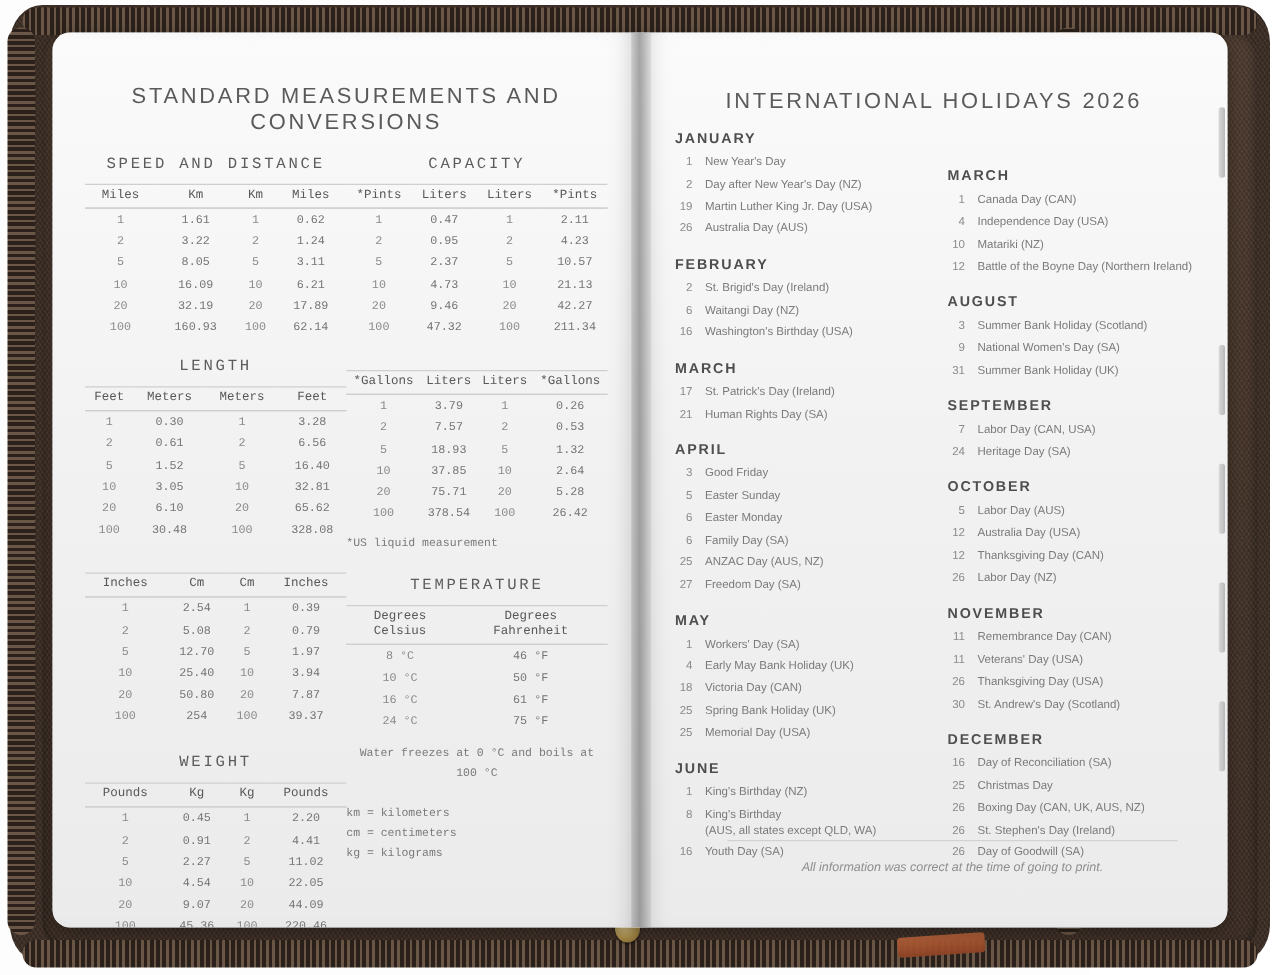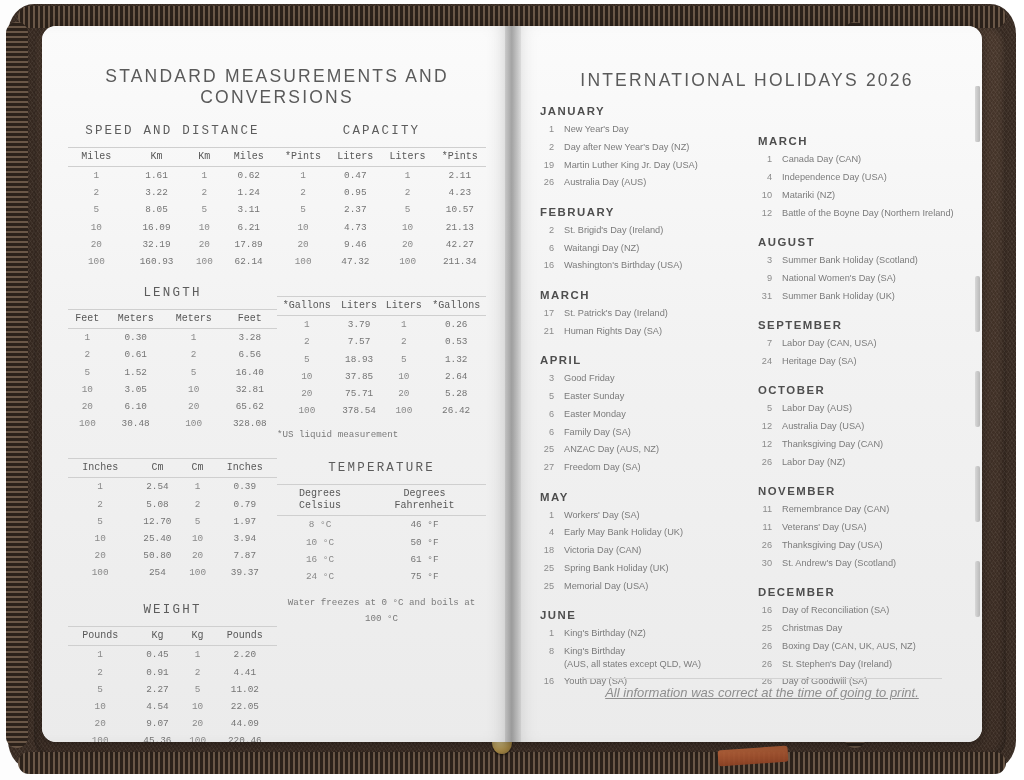--- a/index.html
+++ b/index.html
@@ -135,22 +135,22 @@
   .month {
     font-size: 11.4px; font-weight: 700; letter-spacing: 1.5px;
     color: #4e4e4e; margin: 0 0 6px 0;
   }
   .month.spaced { margin-top: 17px; }
   .hrow { display:flex; font-size: 9.2px; color:#7b7b7b; margin-bottom: 5.4px; line-height:1.35; }
   .hday { width: 24px; text-align:right; flex:0 0 24px; color:#8b8b8b; padding-right:10px; }
   .hname { flex:1; }
   .footer-note {
     position:absolute; left: 70px; right: 40px; bottom: 42px;
-    border-top: 1px solid #d2d2d2; padding-top: 6px;
-    text-align:center; font-size: 13px; font-style: italic; color:#8e8e8e;text-decoration:underline;
+    border-top: 1px solid #d2d2d2; padding-top: 16px;
+    text-align:center; font-size: 10px; font-style: italic; color:#8e8e8e;
   }
 </style>
 </head>
 <body>
 
 <div class="scene">
 
   <div class="cover">
     <div class="cover-inner"></div>
   </div>
@@ -512,20 +512,25 @@
                   </tr>
                   <tr>
                     <td class="c0">24 °C</td>
                     <td class="c1">75 °F</td>
                   </tr>
                 </tbody>
             </table>
             <div class="note note-center" style="margin-top:10px">Water freezes at 0 °C and boils at 100 °C</div>
           </div>
 
+          <div class="note" style="margin-top:14px">
+              <div>km = kilometers</div>
+              <div>cm = centimeters</div>
+              <div>kg = kilograms</div>
+            </div>
         </div>
       </div>
     </div>
 
     <div class="page page-right">
       <div class="pg-title r-title">INTERNATIONAL HOLIDAYS 2026</div>
 
       <div class="hol-cols">
         <div class="hol-col">
             <div class="month">JANUARY</div>

